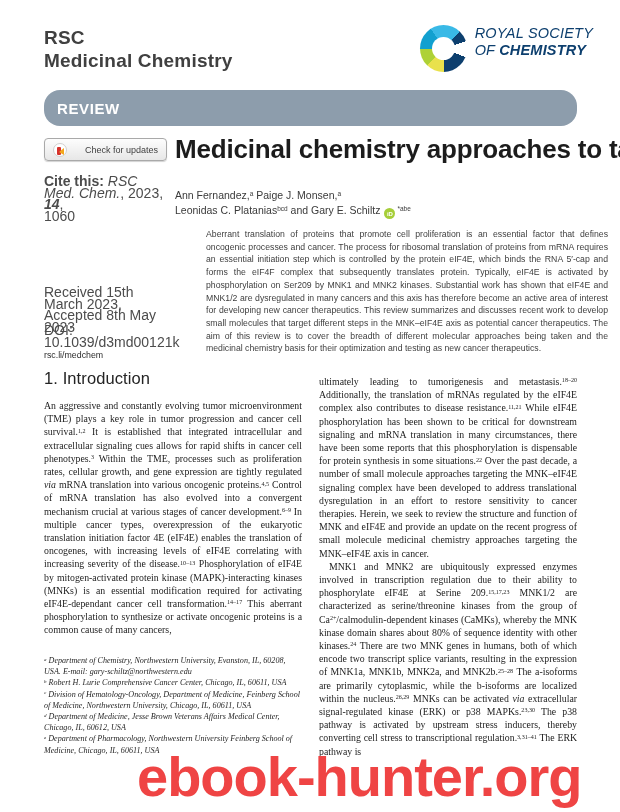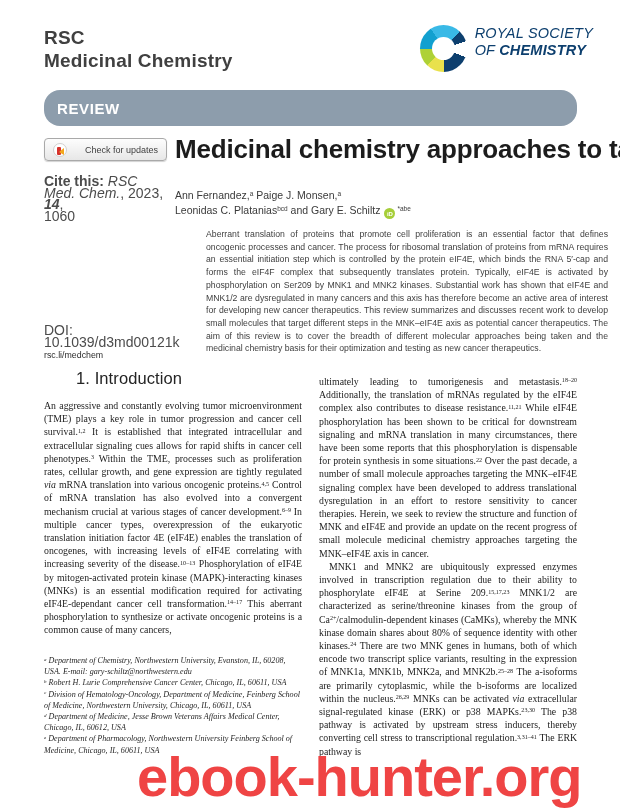--- a/index.html
+++ b/index.html
@@ -45,21 +45,21 @@
   .title { position:absolute; left:175px; top:137px; font-size:26px; line-height:24px;
            font-weight:bold; color:#1c1c1c; letter-spacing:-0.2px; white-space:nowrap; }
   .authors { position:absolute; left:175px; top:188px; font-size:10.5px; line-height:14.5px; color:#3a3a3a; }
   .orcid { display:inline-flex; width:11px; height:11px; border-radius:50%; background:#a6ce39;
            color:#fff; font-size:6px; font-weight:bold; align-items:center; justify-content:center;
            vertical-align:-2px; margin:0 2px 0 4px; cursor:pointer; }
   .abstract { position:absolute; left:175px; top:228px; width:402px; font-size:8.7px;
               line-height:12.7px; color:#3e3e3e; text-align:justify;margin-left:31px; }
 
   
-  .intro-h { position:absolute; left:44px; top:369px; font-size:16.5px; color:#242424; letter-spacing:0.1px;margin-left:32px; }
+  .intro-h { position:absolute; left:44px; top:369px; font-size:16.5px; color:#242424; letter-spacing:0.1px; }
   .col { position:absolute; width:258px; font-family:"Liberation Serif", serif; font-size:9.8px;
          line-height:13.2px; color:#1b1b1b; text-align:justify; }
   .col-left { left:44px; top:399px; }
   .col-right { left:319px; top:375px; }
   .col p.indent { text-indent:10px; }
   sup { font-size:0.62em; line-height:0; position:relative; top:-0.45em; vertical-align:baseline; }
 
   
   .footnotes { position:absolute; left:44px; top:655px; width:260px; font-family:"Liberation Serif", serif;
                font-style:italic; font-size:8.1px; line-height:11.2px; color:#262626; }
@@ -105,20 +105,24 @@
         <span class="cm-yellow"></span>
       </span>
     <span>Check for updates</span>
   </div>
 
   <div class="side cite">
     <div><b>Cite this: </b><span><i>RSC Med. Chem.</i>, 2023, <b><i>14</i></b>,</span></div>
     <div>1060</div>
   </div>
 
+  <div class="side dates">
+    <div>Received 15th March 2023,</div>
+    <div>Accepted 8th May 2023</div>
+  </div>
 
   <div class="side doi">DOI: 10.1039/d3md00121k</div>
 
   <div class="side link">rsc.li/medchem</div>
 
   <div class="title">
     <div>Medicinal chemistry approaches to target the</div>
   </div>
 
   <div class="authors">

